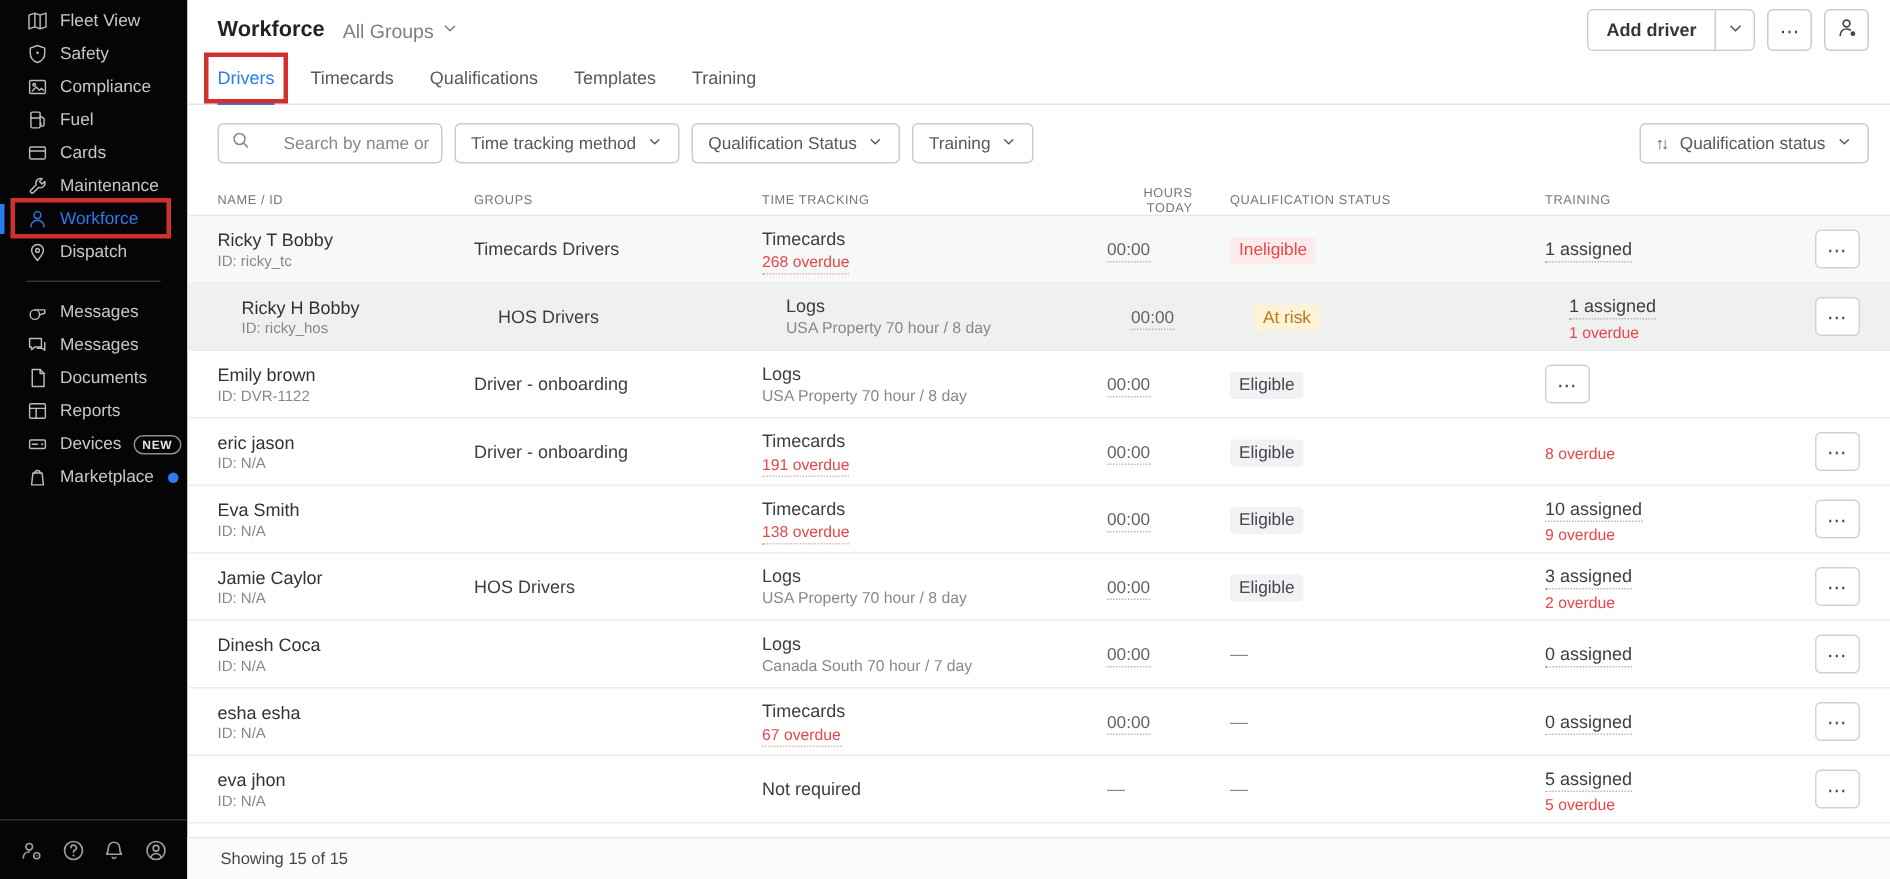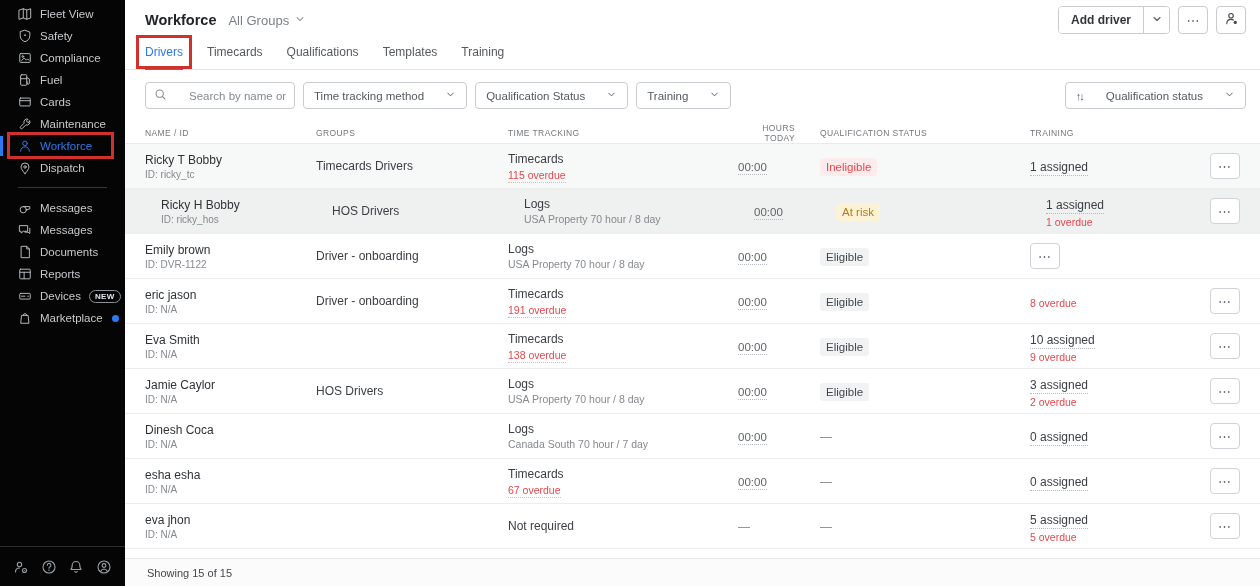--- a/index.html
+++ b/index.html
@@ -43,21 +43,21 @@
   .tab.active { color:#2a7af0; }
   .tab.active .underline { position:absolute; left:0; bottom:0; height:3px; width:100%; background:#2a7af0; border-radius:2px 2px 0 0; }
   .tab-annotation { position:absolute; left:-9px; top:-5px; width:calc(100% + 18px); height:34px; border:3px solid #d0312d; pointer-events:none; }
 
   
   .filters { display:flex; align-items:center; padding:12px 14px 13px 20px; gap:8px; }
   .search-box { display:flex; align-items:center; width:150px; height:27px; border:1px solid #c8ccd0; border-radius:4px; padding:0 8px; color:#85898e; }
   .search-box input { border:none; outline:none; width:100%; font-size:11.5px; margin-left:22px; font-family:inherit; color:#33373b; }
   .search-box input::placeholder { color:#85898e; }
   .filter-btn { height:27px; border:1px solid #c8ccd0; border-radius:4px; background:#fff; display:flex; align-items:center;
-                padding:0 10px; font-size:11.5px; color:#55595e; cursor:pointer; gap:21px; font-family:inherit; }
+                padding:0 10px; font-size:11.5px; color:#55595e; cursor:pointer; gap:7px; font-family:inherit; }
   .sort-btn { margin-left:auto; }
   .sort-arrows { font-size:11px; letter-spacing:-2px; margin-right:2px; color:#55595e; }
 
   
   .grid { display:grid; grid-template-columns:171px 192px 230px 57px 25px 210px 1fr 40px; align-items:center; padding:0 10px 0 20px; }
   .thead { height:22px; border-bottom:1px solid #e8eaec; }
   .thead .th { font-size:8.5px; color:#73777b; letter-spacing:.4px; font-weight:400; }
   .th.right, .cell.right { text-align:right; }
   .rows { position:relative; height:451px; overflow:hidden; }
   .row { height:45px; border-bottom:1px solid #ededee; cursor:pointer; }
@@ -344,21 +344,21 @@
     </div>
   <div class="rows" id="rows">
       <div class="grid row shade1">
         <div>
           <div class="cname">Ricky T Bobby</div>
           <div class="csub">ID: ricky_tc</div>
         </div>
         <div class="cmain">Timecards Drivers</div>
         <div>
           <div class="cmain">Timecards</div>
-          <div class="sub-line"><span class="red-text dotted red">115 overdue</span></div>
+          <div class="sub-line"><span class="red-text dotted red">268 overdue</span></div>
         </div>
         <div class="right"><span class="hours dotted">00:00</span></div>
         <div></div>
         <div><span class="badge ineligible">Ineligible</span></div>
         <div>
           <div><span class="cmain dotted">1 assigned</span></div>
         </div>
         <div>
           <button class="row-menu-btn">
             <span>⋯</span>

